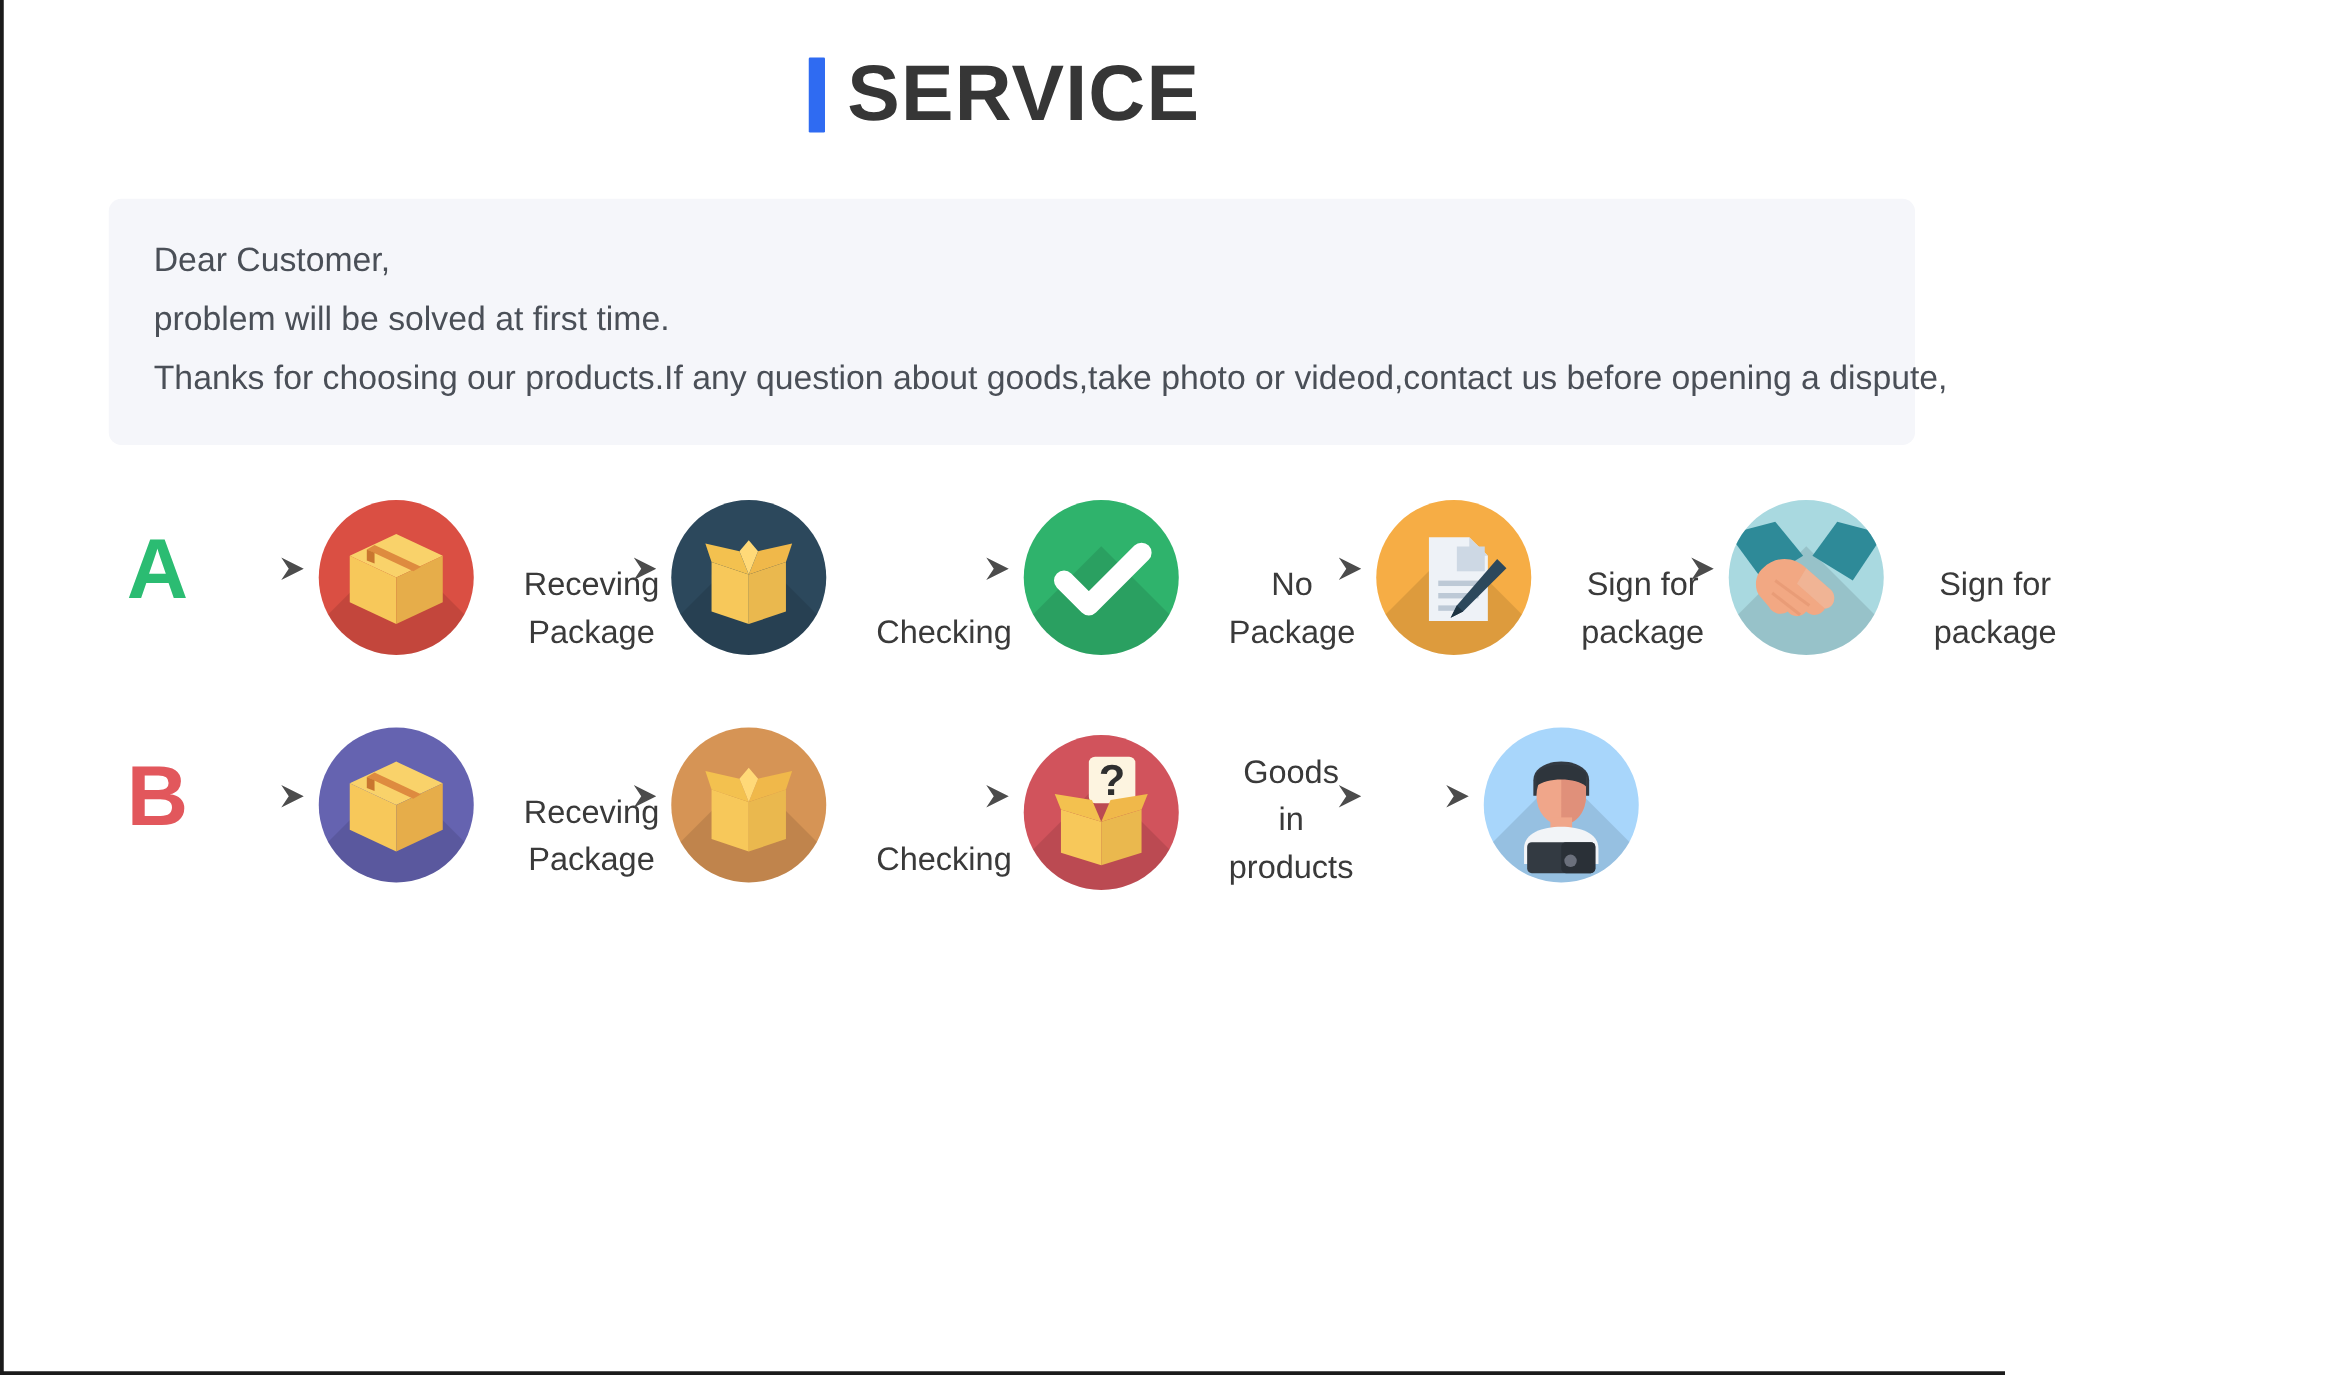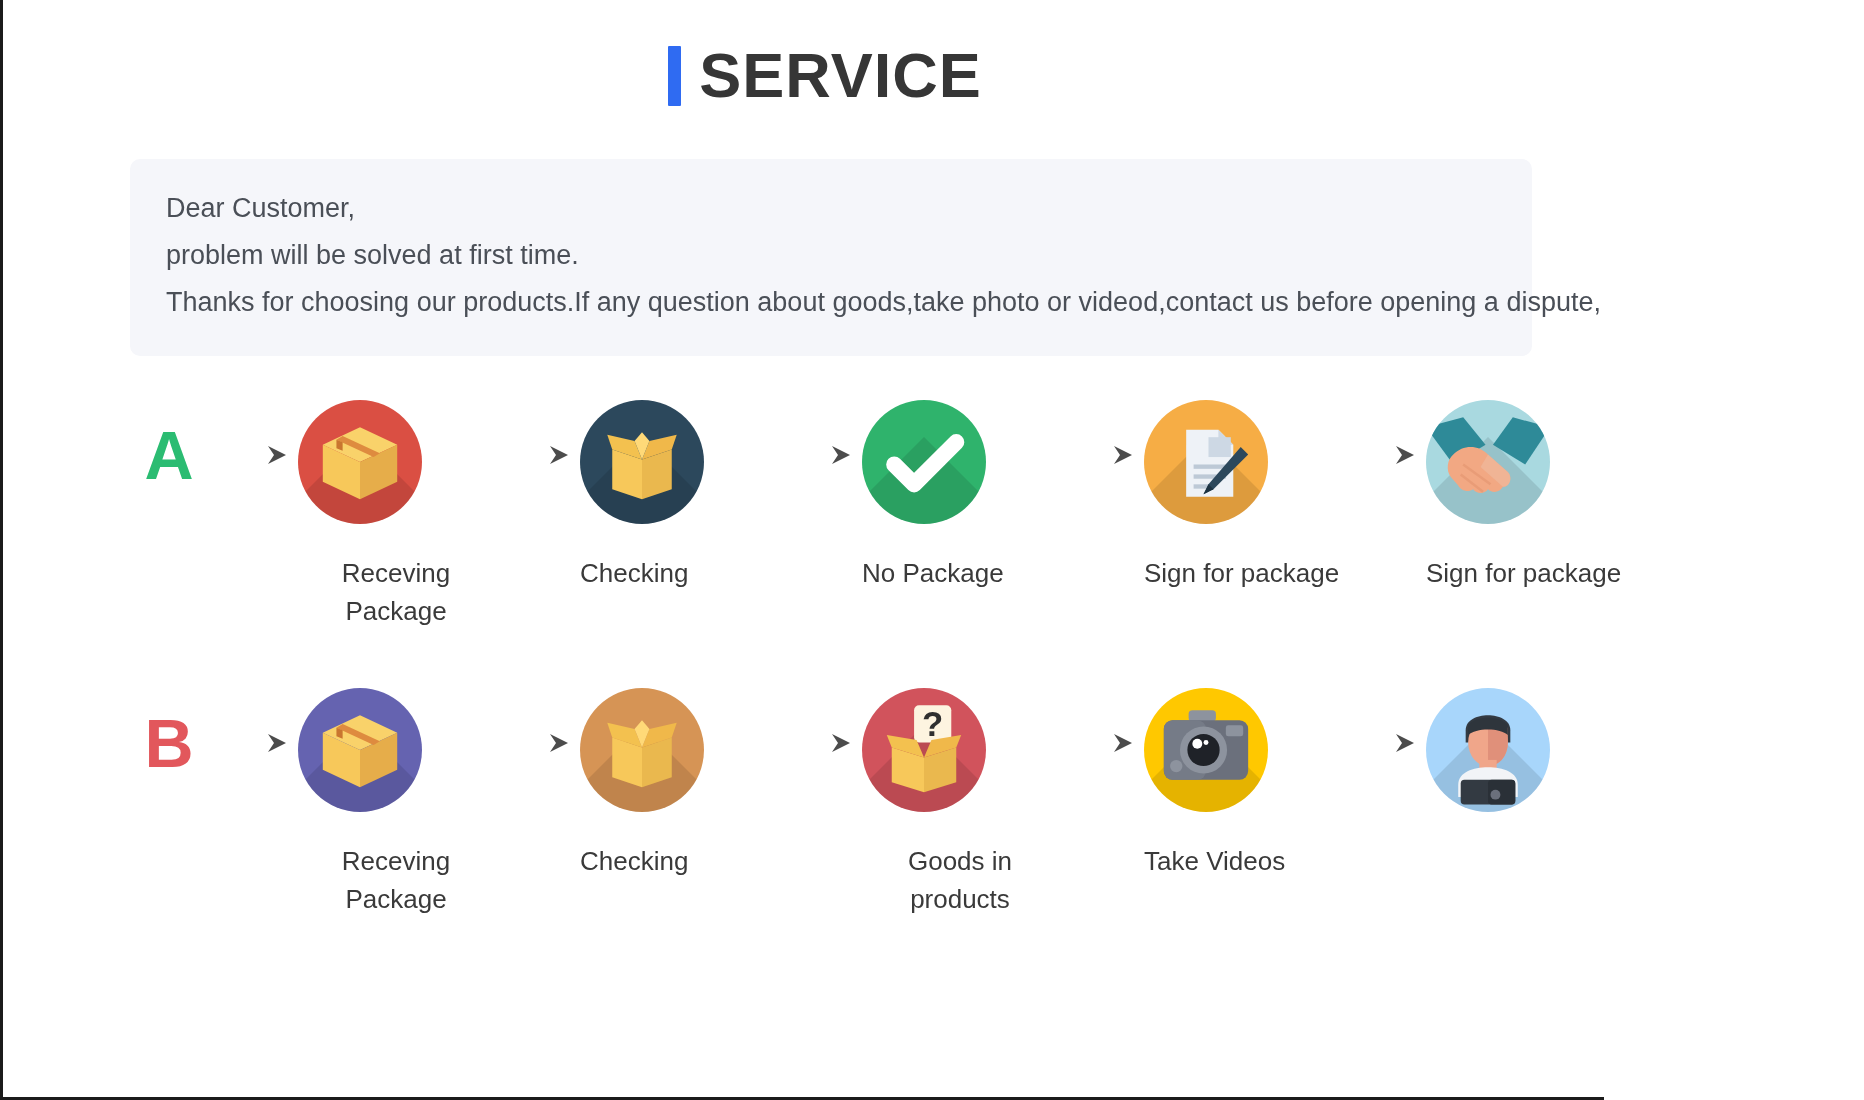--- a/index.html
+++ b/index.html
@@ -15,21 +15,20 @@
   }
 
   .page {
     position: relative;
     width: 1604px;
     height: 1100px;
     box-sizing: border-box;
     background: #ffffff;
     border-left: 3px solid #1b1b1b;
     border-bottom: 3px solid #1b1b1b;
-    padding-left: 43px;
   }
 
   
   .title-row {
     display: flex;
     align-items: center;
     justify-content: center;
     gap: 18px;
     padding-top: 44px;
   }
@@ -96,22 +95,23 @@
     align-items: center;
     justify-content: center;
     padding-top: 14px;
     box-sizing: border-box;
   }
 
   .step {
     flex: 0 0 196px;
     width: 196px;
     display: flex;
-    flex-direction: column;
-    align-items: flex-start;
+    flex-direction: row;
+    align-items: flex-end;
+    gap: 40px;
   }
   .icon-wrap {
     width: 124px;
     height: 124px;
     position: relative;
     padding-top: 14px;
     box-sizing: content-box;
   }
   .step-label {
     margin-top: 30px;
@@ -422,43 +422,20 @@
             <defs>
               <linearGradient id="ag" x1="0" y1="0" x2="1" y2="0">
                 <stop offset="0" stop-color="#4c4c4c" stop-opacity="0.25"></stop>
                 <stop offset="1" stop-color="#4c4c4c" stop-opacity="1"></stop>
               </linearGradient>
             </defs>
             <path d="M2,13 L54,13" stroke="url(#ag)" stroke-width="3.5" fill="none"></path>
             <path d="M48,4 L66,13 L48,22 L54,13 Z" fill="#4c4c4c"></path>
           </svg>
         </div>
-        <div class="step">
-          <div class="icon-wrap">
-            <div class="circle" style="background: rgb(255, 200, 0);">
-              <div class="shadow-wedge"></div>
-              <div class="glyph">
-                <svg viewBox="0 0 100 100" width="124" height="124" xmlns="http://www.w3.org/2000/svg">
-                  <g>
-                    <rect x="36" y="18" width="22" height="9" rx="3" fill="#8d939e"></rect>
-                    <rect x="16" y="26" width="68" height="48" rx="7" fill="#6b707c"></rect>
-                    <rect x="16" y="26" width="34" height="48" rx="7" fill="#757b87"></rect>
-                    <rect x="66" y="30" width="14" height="9" rx="2" fill="#8d939e"></rect>
-                    <circle cx="48" cy="50" r="19" fill="#8d939e"></circle>
-                    <circle cx="48" cy="50" r="13" fill="#1f2228"></circle>
-                    <circle cx="43" cy="45" r="4" fill="#ffffff"></circle>
-                    <circle cx="50" cy="44" r="2" fill="#ffffff"></circle>
-                    <circle cx="26" cy="63" r="5" fill="#8d939e"></circle>
-                  </g>
-                </svg>
-              </div>
-            </div>
-          </div>
-          <div class="step-label">Take Videos</div>
-        </div>
         <div class="arrow">
           <svg viewBox="0 0 70 26" width="70" height="26" xmlns="http://www.w3.org/2000/svg">
             <defs>
               <linearGradient id="ag" x1="0" y1="0" x2="1" y2="0">
                 <stop offset="0" stop-color="#4c4c4c" stop-opacity="0.25"></stop>
                 <stop offset="1" stop-color="#4c4c4c" stop-opacity="1"></stop>
               </linearGradient>
             </defs>
             <path d="M2,13 L54,13" stroke="url(#ag)" stroke-width="3.5" fill="none"></path>
             <path d="M48,4 L66,13 L48,22 L54,13 Z" fill="#4c4c4c"></path>

